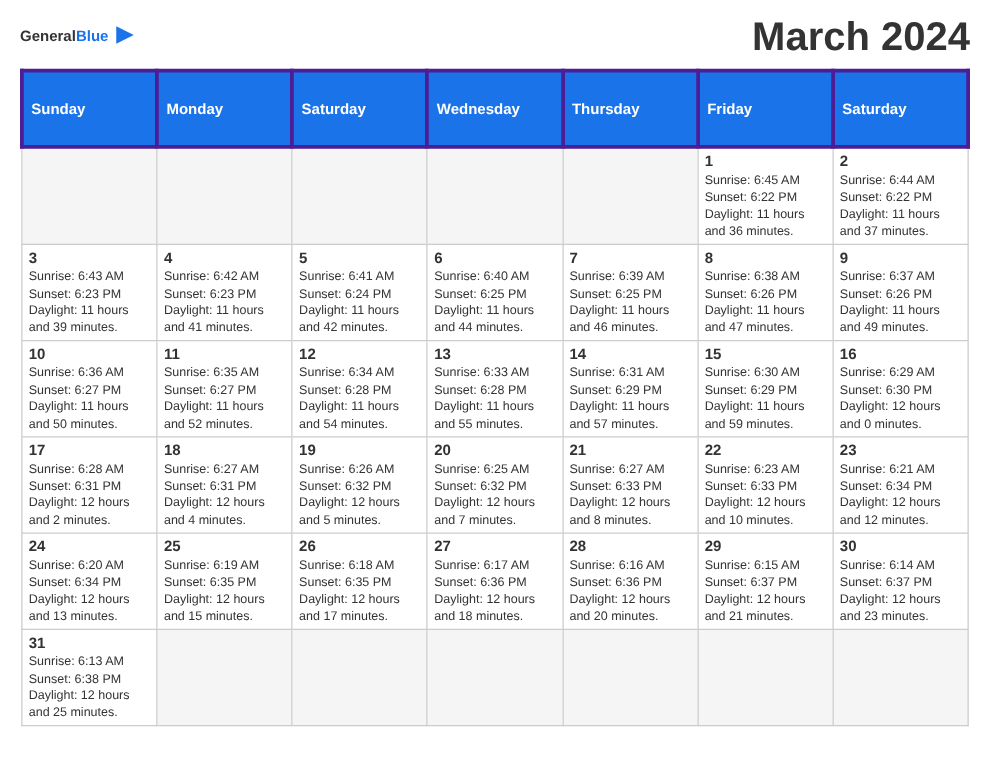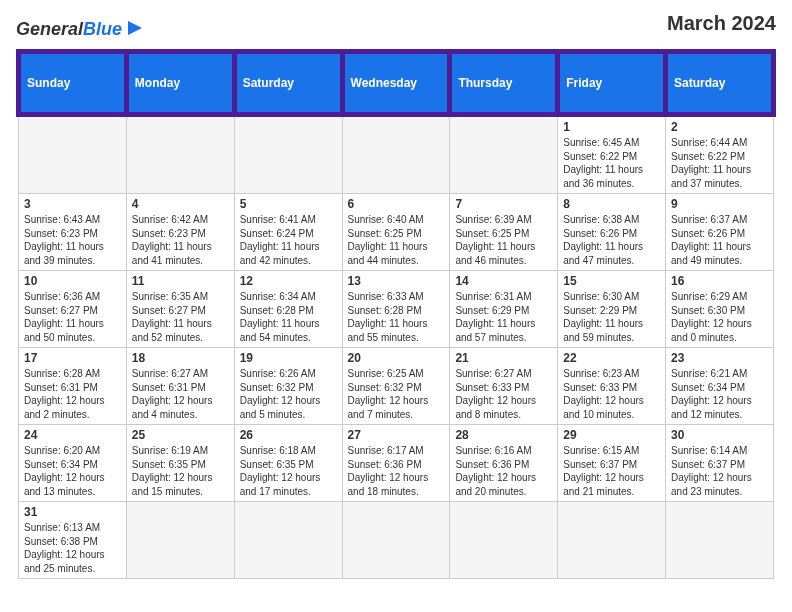--- a/index.html
+++ b/index.html
@@ -25,42 +25,42 @@
     .logo {
       display: flex;
       align-items: center;
       gap: 4px;
       margin-top: 4px;
     }
     .title-block {
       text-align: right;
     }
     .calendar-title {
-      font-size: 20px;
+      font-size: 32px;
       font-weight: bold;
       color: #333;
       line-height: 1.1;
     }
     .calendar-subtitle {
       font-size: 15px;
       color: #555;
     }
     .calendar-table {
       width: 100%;
       border-collapse: collapse;
       table-layout: fixed;
     }
     .calendar-table thead tr th {
       background: #1a73e8;
       color: #fff;
       font-size: 12px;
       font-weight: bold;
       text-align: left;
       padding: 22px 6px;
-      border: 5px solid #4c1d95;
+      border: 3px solid #4c1d95;
     }
     .calendar-table tbody tr td {
       border: 1px solid #ccc;
       vertical-align: top;
       padding: 3px 5px;
       font-size: 9.5px;
       color: #333;
       background: #fff;
       height: 74px;
       width: calc(100% / 7);
@@ -80,21 +80,21 @@
       color: #333;
     }
   </style>
 </head>
 <body>
 
 <div class="page">
   <div class="header">
     <div class="logo">
       <div style="display:flex;align-items:center;">
-        <div style="font-size:18px;font-weight:bold;color:#333;line-height:1;font-style:italic;">
+        <div style="font-size:12px;font-weight:bold;color:#333;line-height:1;">
           <span>General</span><span style="color:#1a73e8;">Blue</span>
         </div>
         <div style="margin-left:4px;margin-top:3px;">
           <svg width="18" height="18" viewBox="0 0 18 18">
             <polygon points="2,2 16,9 2,16" fill="#1a73e8"></polygon>
           </svg>
         </div>
       </div>
     </div>
     <div class="title-block">
@@ -205,21 +205,21 @@
           </td>
           <td>
             <span class="day-number">14</span>
             <div class="day-info">Sunrise: 6:31 AM
 Sunset: 6:29 PM
 Daylight: 11 hours and 57 minutes.</div>
           </td>
           <td>
             <span class="day-number">15</span>
             <div class="day-info">Sunrise: 6:30 AM
-Sunset: 2:29 PM
+Sunset: 6:29 PM
 Daylight: 11 hours and 59 minutes.</div>
           </td>
           <td>
             <span class="day-number">16</span>
             <div class="day-info">Sunrise: 6:29 AM
 Sunset: 6:30 PM
 Daylight: 12 hours and 0 minutes.</div>
           </td>
         </tr>
         <tr>

